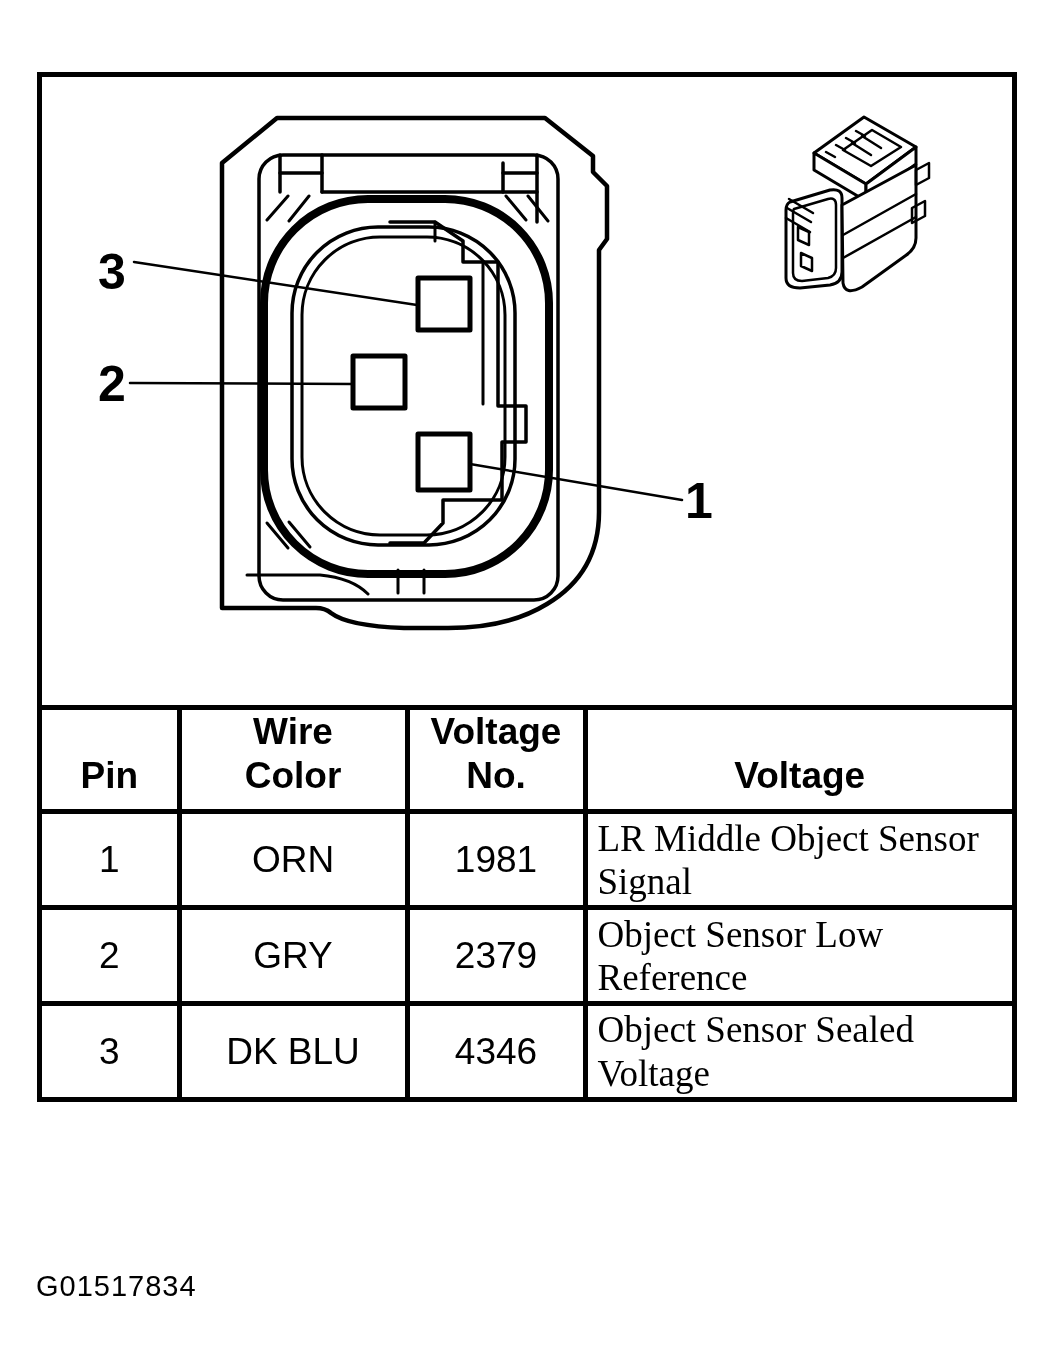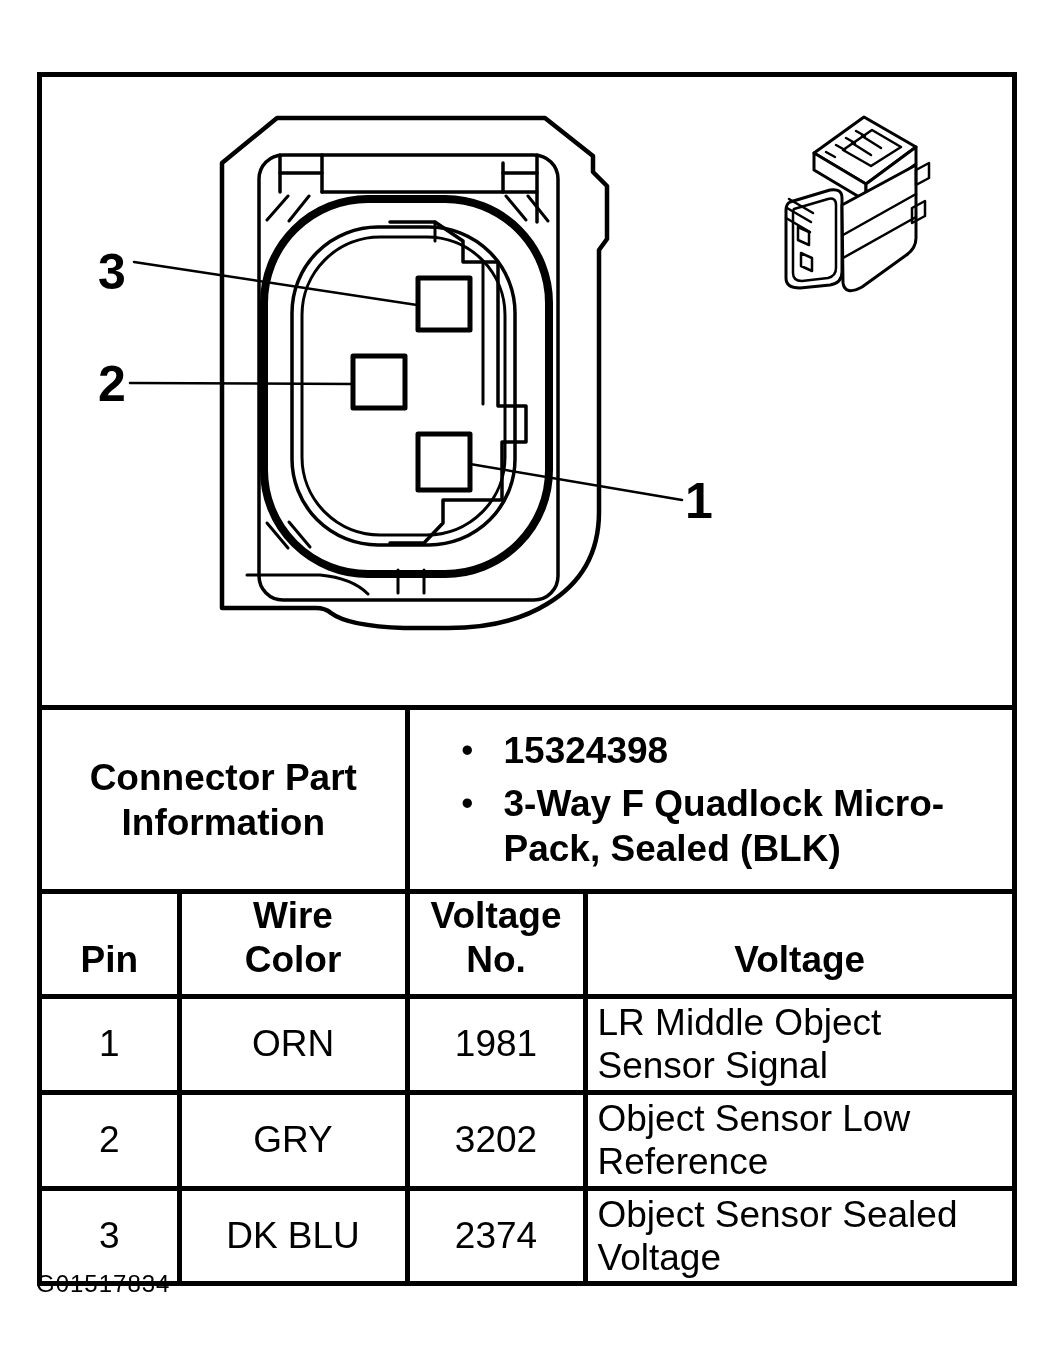--- a/index.html
+++ b/index.html
@@ -18,23 +18,23 @@
   .cpi{font-weight:bold;font-size:37px;line-height:1.22;}
   .bullets-cell{vertical-align:middle;padding:10px 8px 10px 52px;}
   .bullet-item{display:flex;align-items:flex-start;font-weight:bold;font-size:37px;line-height:1.22;margin:8px 0;}
   .bullet-dot{width:42px;flex:0 0 42px;font-size:33px;line-height:1.35;}
   .bullet-text{max-width:470px;}
 
   th.hdr{font-weight:bold;font-size:37px;text-align:center;vertical-align:bottom;
          padding:0 4px 12px 4px;white-space:pre-line;line-height:1.18;margin-top:32px;}
   td.cell{font-size:37px;text-align:center;vertical-align:middle;}
   td.cell-fn{font-size:37px;text-align:left;vertical-align:middle;
-             padding-left:10px;padding-right:20px;line-height:1.17;}
+             padding-left:10px;padding-right:20px;line-height:1.17;font-family:Liberation Serif, serif;}
 
-  .figure-id{position:absolute;left:36px;top:1270px;font-size:24px;letter-spacing:1px;}
+  .figure-id{position:absolute;left:36px;top:1270px;font-size:29px;letter-spacing:1px;}
 </style>
 </head>
 <body>
 
 <div class="page">
   <div class="frame">
 
     <div class="diagram">
       <svg width="970" height="628" viewBox="42 77 970 628" fill="none" stroke="#000" stroke-linecap="round" stroke-linejoin="round">
 
@@ -111,60 +111,44 @@
     </div>
 
     <table class="info-table">
       <colgroup>
         <col style="width:137px">
           <col style="width:228px">
           <col style="width:178px">
           <col>
       </colgroup>
       <tbody>
-          <tr style="height:153px">
-        <td colspan="2" class="cpi-cell">
-          <div class="cpi" style="white-space:pre-line">Connector Part
-Information</div>
-        </td>
-        <td colspan="2" class="bullets-cell">
-          <div class="bullet-item">
-            <span class="bullet-dot">•</span>
-            <span class="bullet-text">15324398</span>
-          </div>
-          <div class="bullet-item">
-            <span class="bullet-dot">•</span>
-            <span class="bullet-text">3-Way F Quadlock Micro-Pack, Sealed (BLK)</span>
-          </div>
-        </td>
-      </tr>
       <tr style="height:100px">
         <th class="hdr">Pin</th>
         <th class="hdr">Wire
 Color</th>
         <th class="hdr">Voltage
 No.</th>
         <th class="hdr">Voltage</th>
       </tr>
       <tr style="height:96px">
         <td class="cell">1</td>
         <td class="cell">ORN</td>
         <td class="cell">1981</td>
         <td class="cell-fn">LR Middle Object Sensor Signal</td>
       </tr>
       <tr style="height:96px">
         <td class="cell">2</td>
         <td class="cell">GRY</td>
-        <td class="cell">3202</td>
+        <td class="cell">2379</td>
         <td class="cell-fn">Object Sensor Low Reference</td>
       </tr>
       <tr style="height:93px">
         <td class="cell">3</td>
         <td class="cell">DK BLU</td>
-        <td class="cell">2374</td>
+        <td class="cell">4346</td>
         <td class="cell-fn">Object Sensor Sealed Voltage</td>
       </tr>
     </tbody>
       </table>
   </div>
 
   <div class="figure-id">G01517834</div>
 </div>
 
 </body></html>

